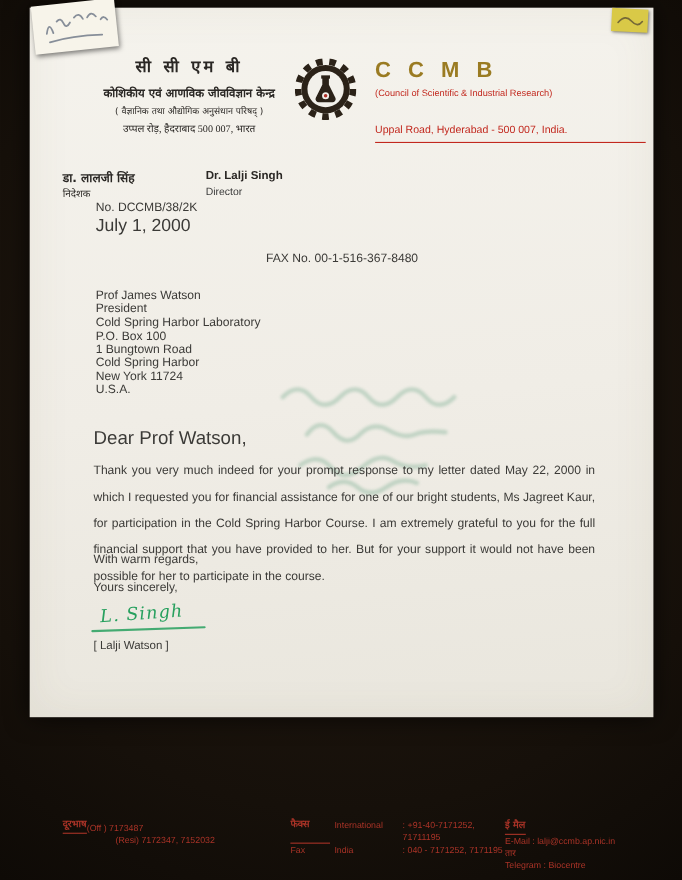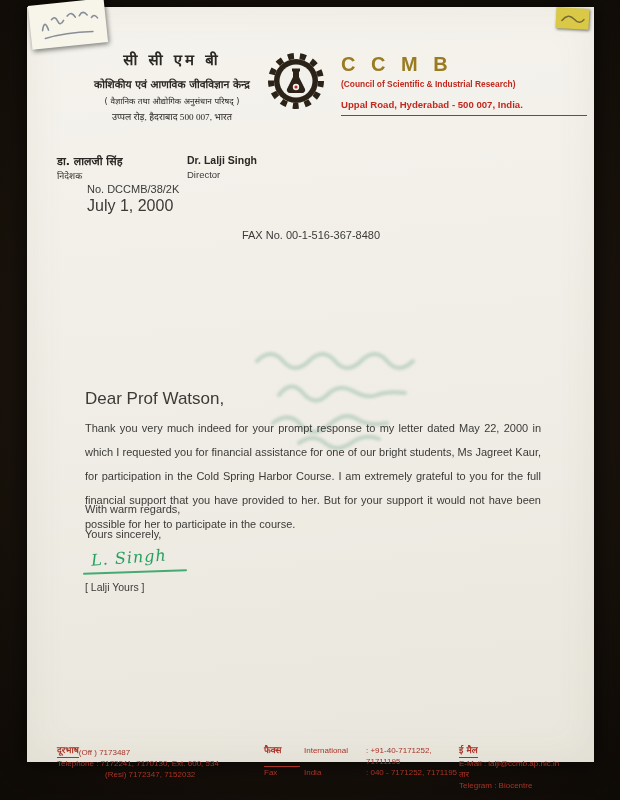--- a/index.html
+++ b/index.html
@@ -2,41 +2,41 @@
 <html><head>
 <meta charset="utf-8">
 <style>
   * { margin:0; padding:0; box-sizing:border-box; }
   body { background:#0d0906; font-family:"Liberation Sans", sans-serif; }
   .photo {
     position:relative; width:620px; height:800px; overflow:hidden;
     background:radial-gradient(circle at 50% 45%, #241a11 0%, #16100a 70%, #0e0a06 100%);
   }
   .paper {
-    position:absolute; left:27px; top:7px; width:567px; height:755px;
+    position:absolute; left:27px; top:7px; width:567px; height:645px;
     background:linear-gradient(175deg,#f5f3ed 0%, #f0ede6 55%, #e9e6dd 100%);
     box-shadow:0 0 22px rgba(0,0,0,.75), inset 0 0 40px rgba(120,100,70,.08);
   }
   .abs { position:absolute; }
 
   
   .lh-left { left:26px; top:42px; width:238px; text-align:center; color:#2a2724;
              font-family:"DejaVu Sans", sans-serif; }
   .lh-hindi-acronym { font-size:15px; font-weight:bold; letter-spacing:3px; }
   .lh-hindi-name    { font-size:10.5px; font-weight:bold; margin-top:8px; }
   .lh-hindi-council { font-size:8.2px;  margin-top:4px; }
   .lh-hindi-address { font-size:9.2px;  margin-top:4px;font-family:Liberation Serif, serif; }
 
   .logo { left:241px; top:46px; width:56px; height:56px; }
 
   .lh-right { left:314px; top:46px; width:246px; }
   .ccmb        { font-size:20px; font-weight:bold; letter-spacing:5px; color:#9a7b22; }
   .centre-name { font-size:8.6px; font-weight:bold; color:#c2281e; margin-top:8px; letter-spacing:.2px; }
-  .council-en  { font-size:8.4px; color:#c2281e; margin-top:3px;font-weight:bold; }
-  .address-en  { font-size:9.6px; font-weight:bold; color:#c2281e; margin-top:10px;
+  .council-en  { font-size:8.4px; color:#c2281e; margin-top:3px; }
+  .address-en  { font-size:9.6px; font-weight:normal; color:#c2281e; margin-top:24px;
                  padding-bottom:5px; border-bottom:1.5px solid #c2281e; }
 
   
   .dir-hi-name  { left:30px;  top:146px; font-size:11px; font-weight:bold; color:#2a2724; font-family:"DejaVu Sans", sans-serif; }
   .dir-hi-title { left:30px;  top:162px; font-size:9px;  color:#2a2724; font-family:"DejaVu Sans", sans-serif; }
   .dir-en-name  { left:160px; top:147px; font-size:10.5px; font-weight:bold; color:#2a2724; }
   .dir-en-title { left:160px; top:162px; font-size:9.5px;  color:#3a3a3a; }
 
   .typed { color:#3b3a37; }
   .ref-no   { left:60px; top:176px; font-size:11px; }
@@ -114,46 +114,55 @@
     <div class="abs dir-hi-name">डा. लालजी सिंह</div>
     <div class="abs dir-hi-title">निदेशक</div>
     <div class="abs dir-en-name">Dr. Lalji Singh</div>
     <div class="abs dir-en-title">Director</div>
 
     <div class="abs typed ref-no">No. DCCMB/38/2K</div>
     <div class="abs typed ref-date">July 1, 2000</div>
 
     <div class="abs typed fax-line">FAX No. 00-1-516-367-8480</div>
 
+    <div class="abs typed recipient">
+      <div>Prof James Watson</div>
+      <div>President</div>
+      <div>Cold Spring Harbor Laboratory</div>
+      <div>P.O. Box 100</div>
+      <div>1 Bungtown Road</div>
+      <div>Cold Spring Harbor</div>
+      <div>New York 11724</div>
+      <div>U.S.A.</div>
+    </div>
 
     <svg class="abs ghost" viewBox="0 0 240 115">
       <g fill="none" stroke="#5d9e7d" stroke-width="4" stroke-linecap="round">
         <path d="M18 18 q14 -14 26 0 t26 0 t26 0 t26 0 t26 0 t26 0"></path>
         <path d="M40 52 q12 -16 24 -2 t24 2 t26 -4 t24 4 t28 -2"></path>
         <path d="M34 80 q16 -12 28 2 t28 0 t28 -6 t30 4"></path>
         <path d="M60 100 q14 -10 26 0 t26 0 t28 -4"></path>
       </g>
     </svg>
 
     <div class="abs typed salutation">Dear Prof Watson,</div>
     <div class="abs typed body-par">Thank you very much indeed for your prompt response to my letter dated May 22, 2000 in which I requested you for financial assistance for one of our bright students, Ms Jagreet Kaur, for participation in the Cold Spring Harbor Course. I am extremely grateful to you for the full financial support that you have provided to her. But for your support it would not have been possible for her to participate in the course.</div>
     <div class="abs typed regards">With warm regards,</div>
     <div class="abs typed closing">Yours sincerely,</div>
 
     <div class="abs signature">L. Singh</div>
     <div class="abs sig-underline"></div>
-    <div class="abs typed signatory">[ Lalji Yours ]</div>
+    <div class="abs typed signatory">[ Lalji Watson ]</div>
 
     <div class="abs footer">
       <div class="f-col1">
         <div class="f-row1">
           <span class="f-hindi">दूरभाष</span>
           <span>(Off ) 7173487</span>
         </div>
-        <div>Telephone : 7172241, 7170130, Ext. 600, 534</div>
         <div class="f-indent">(Resi) 7172347, 7152032</div>
       </div>
       <div class="f-col2">
         <div class="f-grid">
           <span class="f-hindi">फैक्स</span>
           <span>International</span>
           <span>: +91-40-7171252, 71711195</span>
           <span>Fax</span>
           <span>India</span>
           <span>: 040 - 7171252, 7171195</span>

